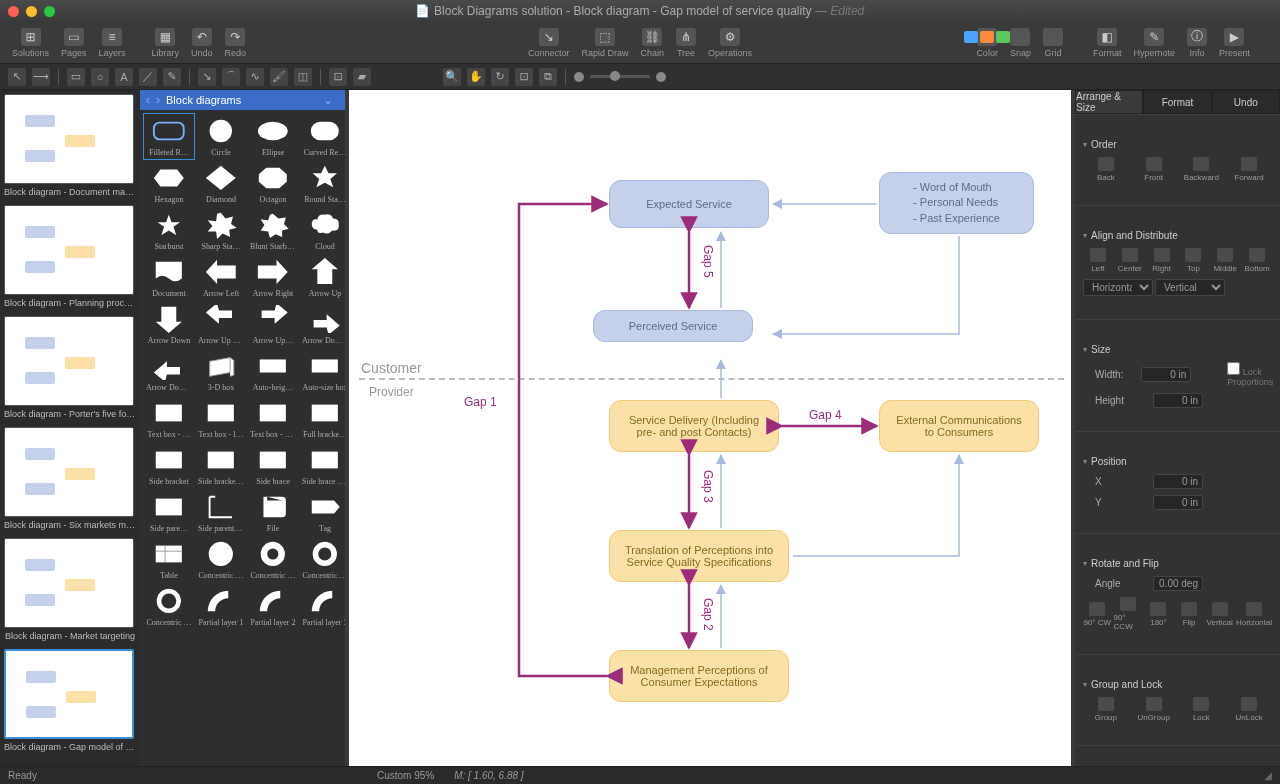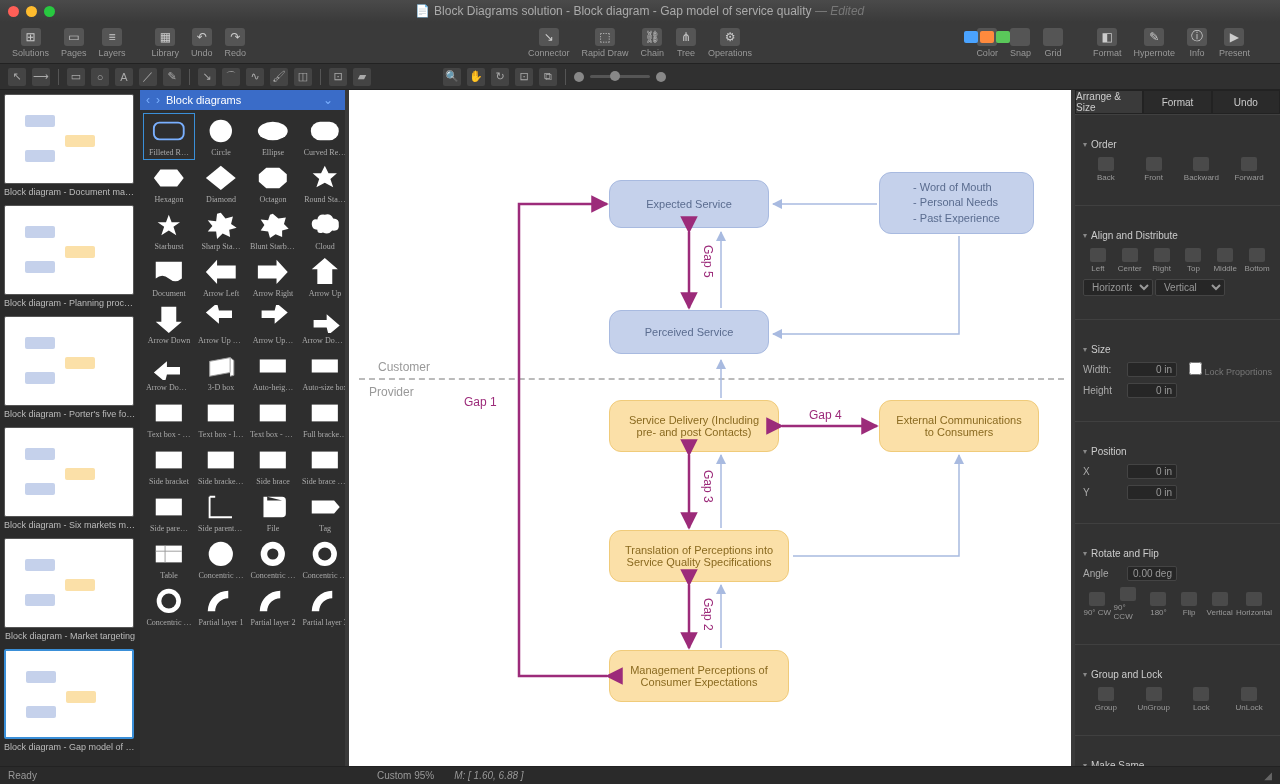--- a/index.html
+++ b/index.html
@@ -71,21 +71,21 @@
 .rp-tabs { display: flex; height: 24px; }
 .rp-tab { flex: 1; display: flex; align-items: center; justify-content: center; background: #2a2a2a; border: 1px solid #222; cursor: pointer; }
 .rp-tab.active { background: #3a3a3a; }
 .rp-sec { padding: 20px 8px; border-top: 1px solid #404040; }
 .rp-sec-hdr { font-size: 10px; color: #ccc; padding: 4px 0; display:flex;align-items:center;gap:4px;}
 .rp-sec-hdr::before { content:"▾"; font-size:8px; color:#888;}
 .rp-row { display: flex; gap: 2px; padding: 3px 0; align-items:center;}
 .rp-icbtn { display: flex; flex-direction: column; align-items: center; gap: 2px; flex:1; cursor:pointer;}
 .rp-icbtn .ic { width: 16px; height: 14px; background: #4a4a4a; border-radius:2px;}
 .rp-icbtn .lb { font-size: 8px; color: #999; }
-.rp-field { display:flex; align-items:center; gap:4px; }
+.rp-field { display:flex; align-items:center; gap:18px;margin-left:12px; }
 .rp-field label { width:40px; color:#aaa; font-size:10px;}
 .rp-input { background:#262626; border:1px solid #444; color:#999; padding:1px 4px; width:50px; font-size:10px; border-radius:2px;text-align:right;}
 .rp-sel { background:#262626;border:1px solid #444;color:#999;padding:1px 4px;font-size:10px;border-radius:2px;width:70px;}
 
 
 .status { height: 18px; background: #2a2a2a; display: flex; align-items: center; padding: 0 8px; font-size: 10px; color: #999; border-top: 1px solid #222; }
 .status .zoom { margin-left: 340px; }
 .status .coords { margin-left: 20px; font-style: italic; }
 .status .right-handle{margin-left:auto;color:#666;}
 
@@ -650,31 +650,31 @@
             </svg>
           </div>
           <div class="shape-lbl">Partial layer 3</div>
         </div>
       </div>
   </div>
 
   <div class="canvas-wrap">
     <div class="canvas" id="canvas">
 
-      <div class="dg-label" style="left:29px;top:270px;font-size:12px;color:#999">Customer</div>
+      <div class="dg-label" style="left:12px;top:270px;font-size:14px;color:#999">Customer</div>
       <div class="dg-label" style="left:20px;top:295px;font-size:12px;color:#999">Provider</div>
       <div class="dg-dash" style="left:10px;top:288px;width:705px"></div>
 
       <div class="dg-gap" style="left:115px;top:305px">Gap 1</div>
 
       <div class="dg-box dg-blue" style="left:260px;top:90px;width:160px;height:48px">Expected Service</div>
       <div class="dg-box dg-blue dg-list" style="left:530px;top:82px;width:155px;height:62px;white-space:pre-line">- Word of Mouth
 - Personal Needs
 - Past Experience</div>
-      <div class="dg-box dg-blue" style="left:260px;top:220px;width:160px;height:44px">Perceived Service</div>
+      <div class="dg-box dg-blue" style="left:244px;top:220px;width:160px;height:32px">Perceived Service</div>
 
       <div class="dg-box dg-yel" style="left:260px;top:310px;width:170px;height:52px">Service Delivery (Including pre- and post Contacts)</div>
       <div class="dg-box dg-yel" style="left:530px;top:310px;width:160px;height:52px">External Communications to Consumers</div>
       <div class="dg-box dg-yel" style="left:260px;top:440px;width:180px;height:52px">Translation of Perceptions into Service Quality Specifications</div>
       <div class="dg-box dg-yel" style="left:260px;top:560px;width:180px;height:52px">Management Perceptions of Consumer Expectations</div>
 
       <div class="dg-gap vert" style="left:352px;top:155px">Gap 5</div>
       <div class="dg-gap vert" style="left:352px;top:380px">Gap 3</div>
       <div class="dg-gap vert" style="left:352px;top:508px">Gap 2</div>
       <div class="dg-gap" style="left:460px;top:318px">Gap 4</div>

